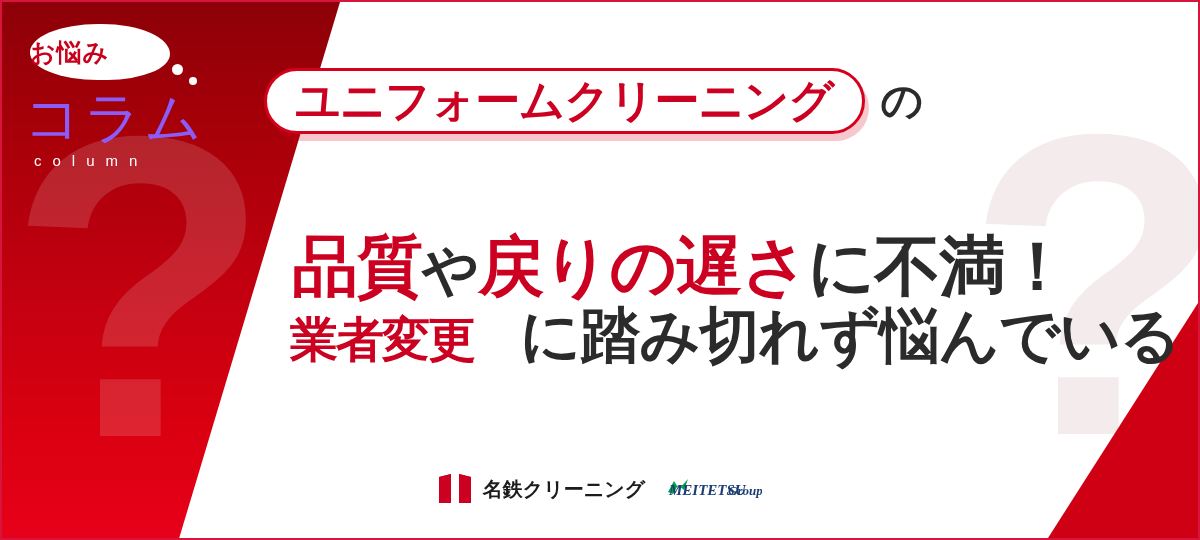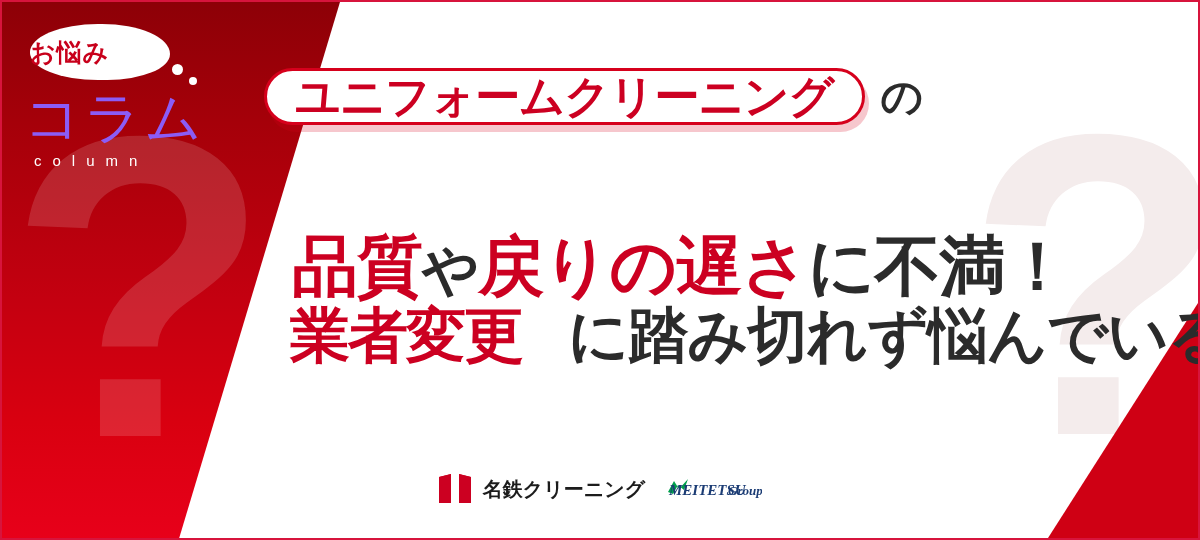--- a/index.html
+++ b/index.html
@@ -109,21 +109,21 @@
   
   .copy { position:absolute; left:0; top:0; width:1200px; height:540px; z-index:2; }
 
   .line1 {
     position:absolute; left:262px; top:66px;
     display:flex; align-items:center; gap:16px;
   }
   .pill {
     position:relative;
     display:inline-flex; align-items:center; justify-content:center;
-    height:57px;
+    height:66px;
     padding:0 28px;
     background:#ffffff;
     border:3px solid #d6001c;
     border-radius:42px;
     box-shadow:4px 7px 0 rgba(214,0,28,0.22);
   }
   .pill-text {
     color:#cc0021;
     font-size:45px;
     font-weight:700;
@@ -146,21 +146,21 @@
   .line3 {
     position:absolute; left:288px; top:302px;
     white-space:nowrap;
     line-height:1.05;
   }
   .seg { font-weight:700; }
   .seg.red   { color:#cc0021; }
   .seg.dark  { color:#2b2b2b; }
   .s-big     { font-size:66px; letter-spacing:-1px; }
   .s-mid     { font-size:56px; letter-spacing:-1px; }
-  .s-big2    { font-size:60px; letter-spacing:-2px; }
+  .s-big2    { font-size:48px; letter-spacing:-2px; }
   .s-mid2    { font-size:60px; letter-spacing:-1px;margin-left:46px; }
 
   
   .logo-row {
     position:absolute; left:0; right:0; bottom:34px;
     display:flex; align-items:center; justify-content:center;
     gap:11px;
     z-index:3;
   }
   .logo-mark { width:34px; height:30px; display:block; }

